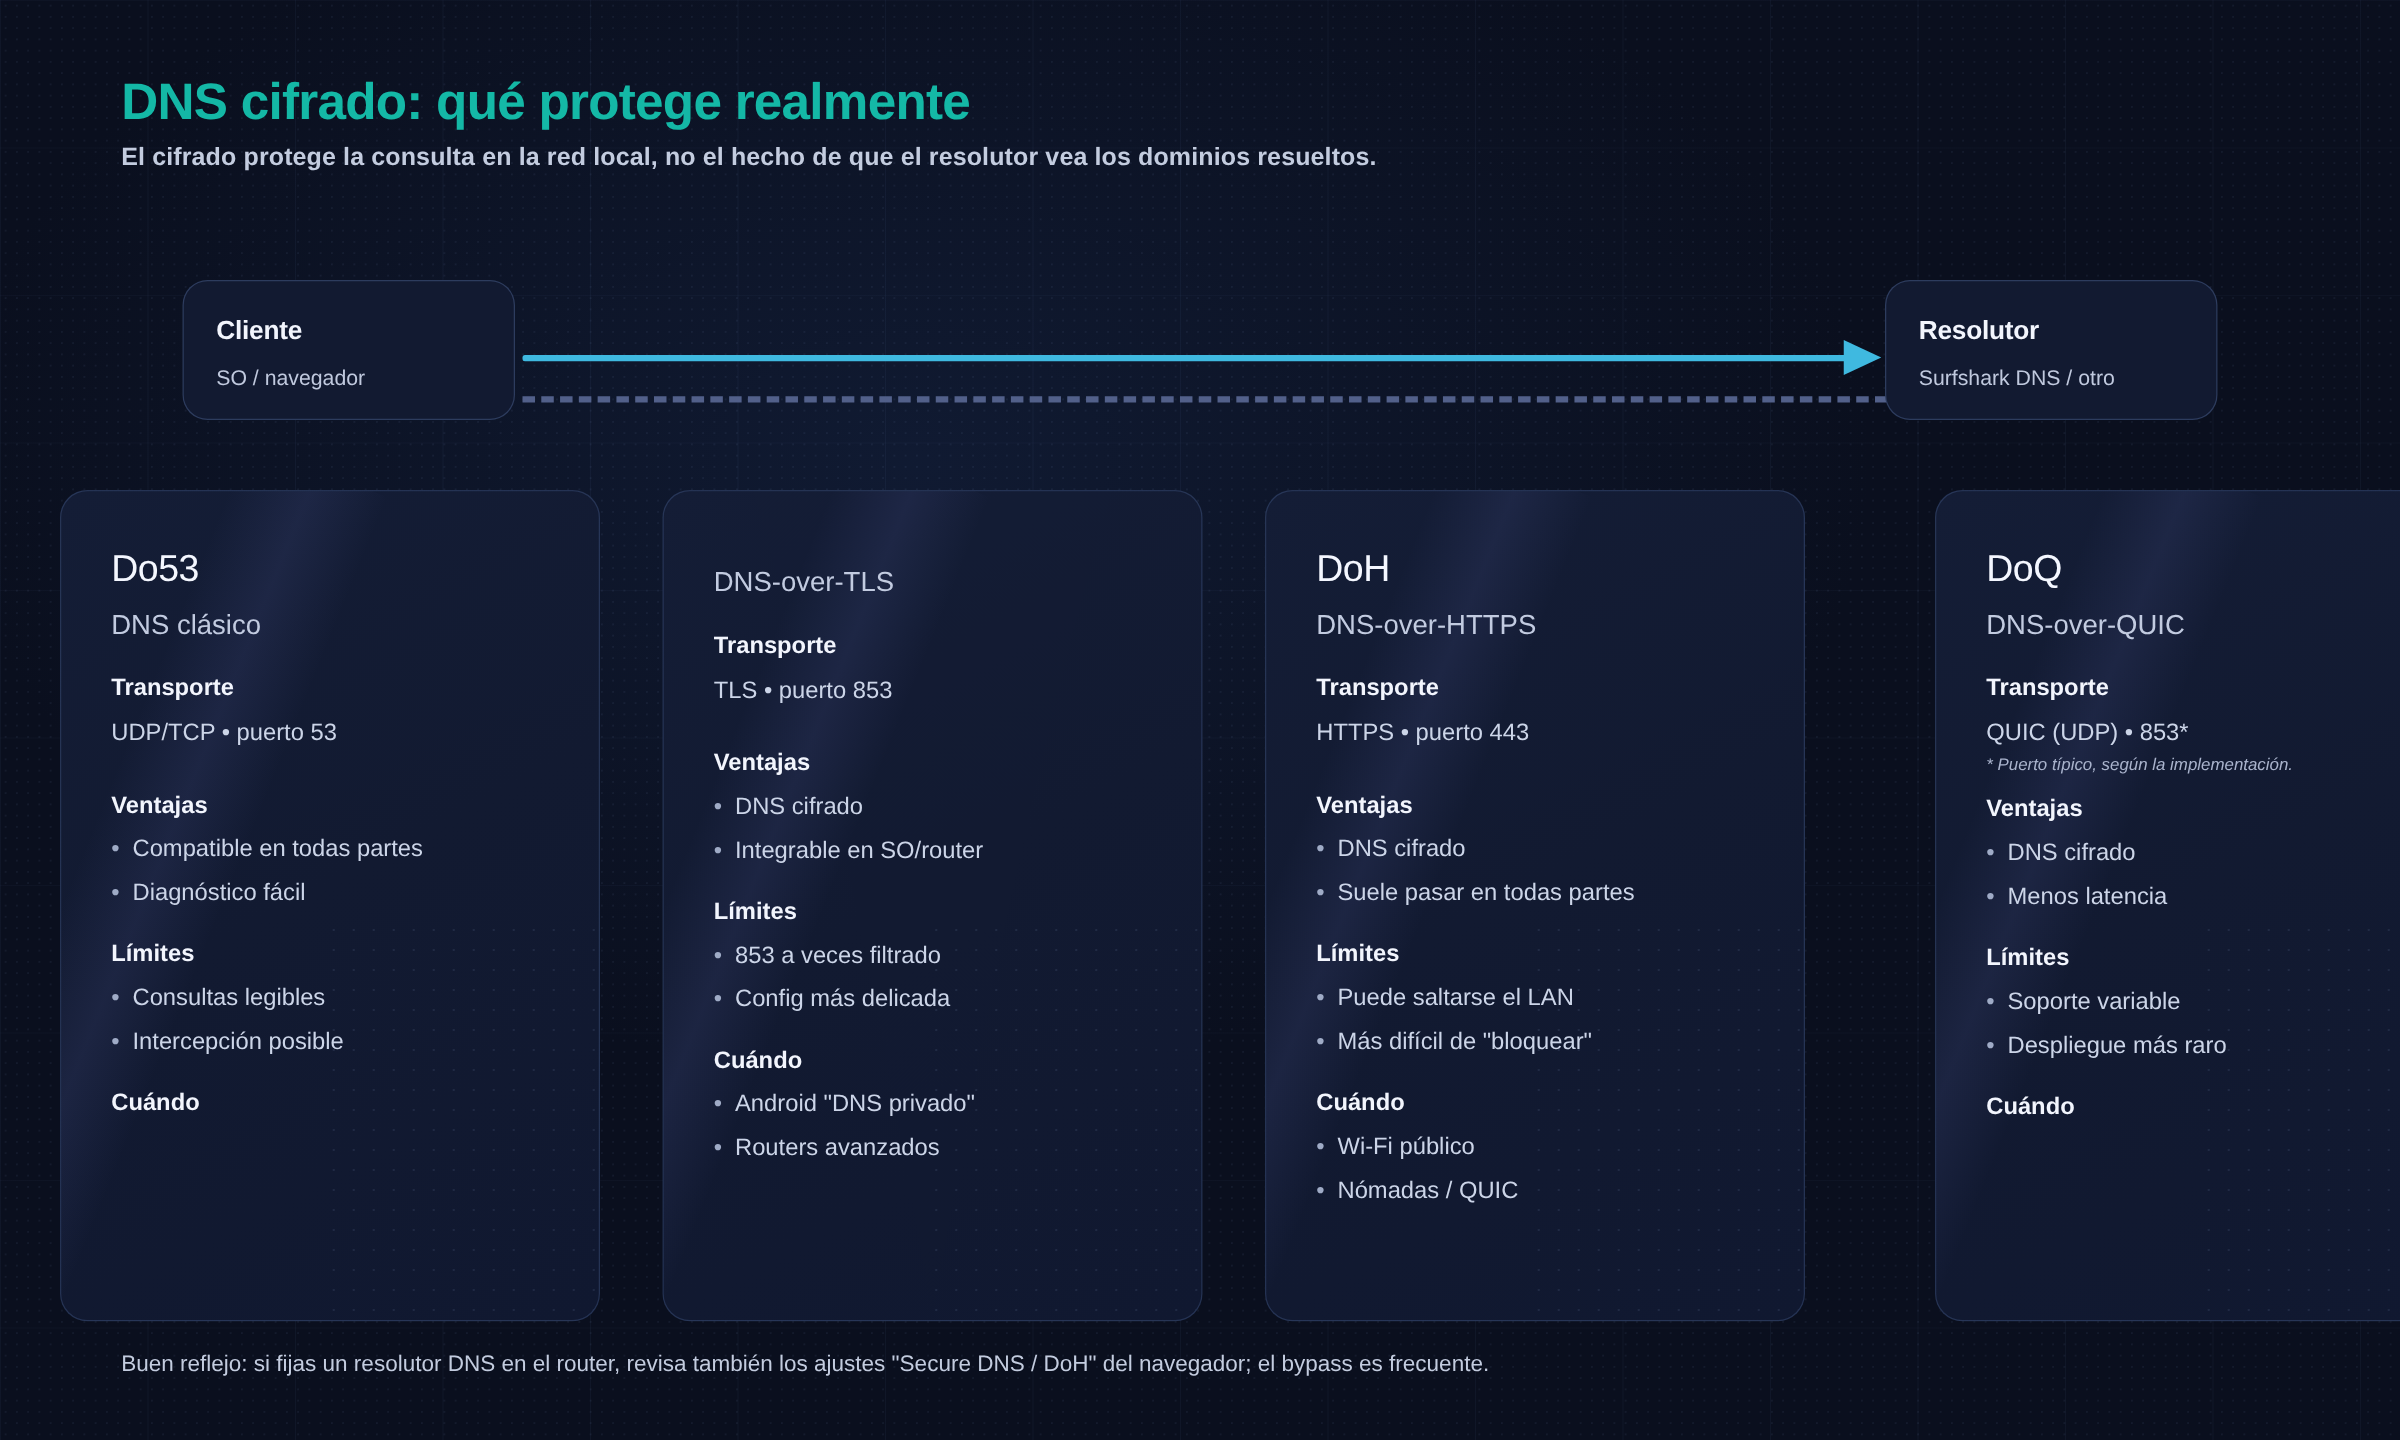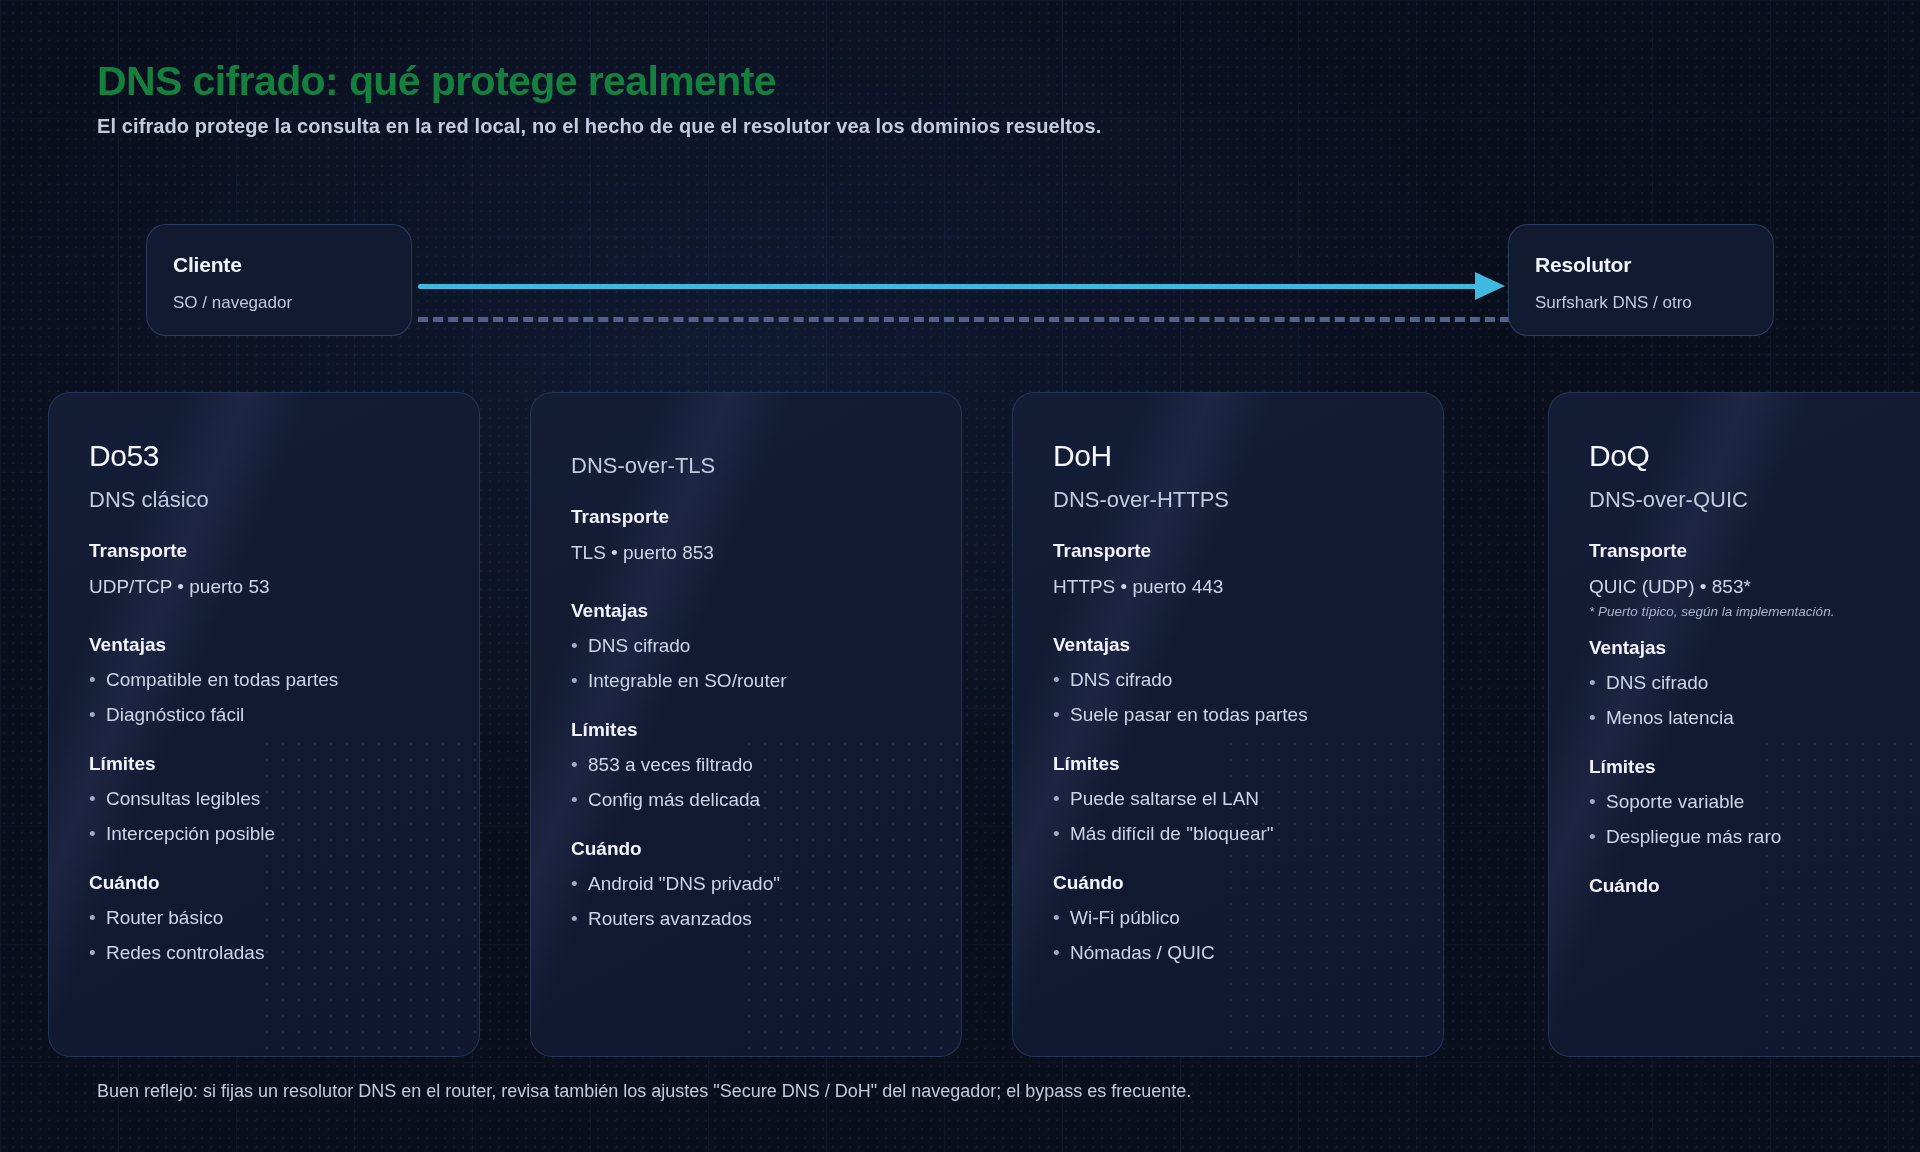--- a/index.html
+++ b/index.html
@@ -29,21 +29,21 @@
     position:absolute; inset:0;
     background-image:radial-gradient(rgba(150,180,230,.07) 1px, transparent 1px);
     background-size:9px 9px;
     pointer-events:none;
   }
 
   
   .header{ position:absolute; left:97px; top:58px; }
   .title{
     font-size:41px; font-weight:700; letter-spacing:-.6px;
-    color:#15803d;
+    color:#14b8a6;
   }
   .subtitle{
     margin-top:10px;
     font-size:20px; font-weight:700; color:#c3ccdf; letter-spacing:.1px;
   }
 
   
   .flow{ position:absolute; left:0; top:224px; width:1920px; height:140px; }
   .node{
     position:absolute;
@@ -165,24 +165,20 @@
     <ul>
       <li>Compatible en todas partes</li>
       <li>Diagnóstico fácil</li>
     </ul>
     <div class="sec-head">Límites</div>
     <ul>
       <li>Consultas legibles</li>
       <li>Intercepción posible</li>
     </ul>
     <div class="sec-head">Cuándo</div>
-    <ul>
-      <li>Router básico</li>
-      <li>Redes controladas</li>
-    </ul>
   </div>
 
   <div class="card c1">
     <div class="card-sub">DNS-over-TLS</div>
     <div class="sec-head">Transporte</div>
     <div class="sec-val">TLS • puerto 853</div>
     <div class="sec-head gap">Ventajas</div>
     <ul>
       <li>DNS cifrado</li>
       <li>Integrable en SO/router</li>

